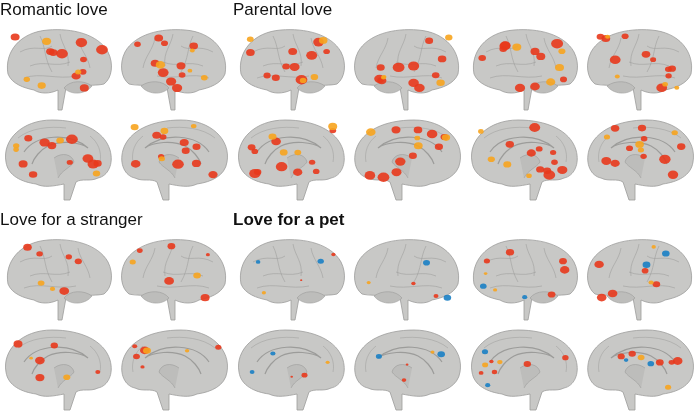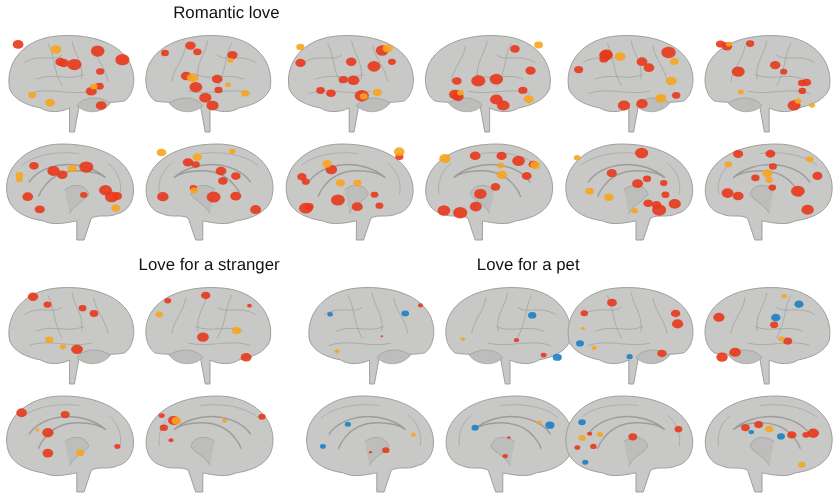--- a/index.html
+++ b/index.html
@@ -1,19 +1,19 @@
 <!DOCTYPE html>
 <html><head>
   <meta charset="utf-8">
   <style>
     * { box-sizing: border-box; margin: 0; padding: 0; }
     html, body { width: 700px; height: 420px; background: #ffffff; overflow: hidden; }
     body { position: relative; font-family: "Liberation Sans", sans-serif; }
     .panel { position: absolute; width: 233px; height: 210px; }
-    .title { position: absolute; top: 0; left: 0; width: 233px; text-align: right; font-size: 14px; color: #111; line-height: 20px; }
+    .title { position: absolute; top: 0; left: 0; width: 233px; text-align: left; font-size: 17px; color: #111; line-height: 20px; }
     .brain { position: absolute; width: 116px; height: 90px; }
     .brain svg { width: 100%; height: 100%; display: block; }
   </style>
 </head>
 <body>
 
 <div id="grid">
     <div class="panel" style="left: 0px; top: 0px;">
       <div class="title">Romantic love</div>
       <div class="brain" style="left: 0px; top: 22px;">
@@ -105,20 +105,21 @@
           <ellipse cx="68.7" cy="38.8" rx="4.0" ry="3.2" fill="#e8381c" opacity="0.9"></ellipse>
           <ellipse cx="96.0" cy="62.6" rx="4.6" ry="3.7" fill="#e8381c" opacity="0.9"></ellipse>
           <ellipse cx="76.7" cy="14.1" rx="2.8" ry="2.2" fill="#f7a41e" opacity="0.9"></ellipse>
           <ellipse cx="47.4" cy="18.9" rx="3.9" ry="3.1" fill="#f7a41e" opacity="0.9"></ellipse>
           <ellipse cx="44.8" cy="46.7" rx="3.2" ry="2.5" fill="#f7a41e" opacity="0.9"></ellipse>
           <ellipse cx="17.6" cy="15.1" rx="4.0" ry="3.2" fill="#f7a41e" opacity="0.9"></ellipse>
         </svg>
       </div>
     </div>
     <div class="panel" style="left: 233px; top: 0px;">
+      <div class="title">Parental love</div>
       <div class="brain" style="left: 0px; top: 22px;">
         <svg viewBox="0 0 116 90">
           <g transform="">
       <path d="M8,52 C4,30 20,10 48,8 C72,6 98,12 108,30 C114,42 112,56 104,62 C96,64 88,62 82,66 C76,70 70,70 66,66 L62,88 L58,88 L58,68 C50,72 40,72 34,68 C24,66 12,62 8,52 Z" fill="#c8c8c6" stroke="#9c9c9a" stroke-width="0.8"></path>
       <path d="M64,66 C70,58 84,58 92,64 C86,72 72,74 64,66 Z" fill="#bdbdbb" stroke="#9c9c9a" stroke-width="0.6"></path>
       <path d="M20,30 C34,22 44,30 52,24 M30,44 C44,38 56,46 70,40 M40,14 C46,26 44,36 52,50 M60,12 C62,24 70,30 68,44 M78,16 C80,28 88,34 90,46 M24,56 C40,50 58,58 76,54" fill="none" stroke="#9c9c9a" stroke-width="0.8" opacity="0.7"></path>
     </g>
           <ellipse cx="93.6" cy="29.5" rx="3.3" ry="2.6" fill="#e8381c" opacity="0.9"></ellipse>
           <ellipse cx="34.1" cy="53.5" rx="3.6" ry="2.9" fill="#e8381c" opacity="0.9"></ellipse>
           <ellipse cx="42.8" cy="55.7" rx="4.0" ry="3.2" fill="#e8381c" opacity="0.9"></ellipse>
@@ -365,21 +366,21 @@
           <ellipse cx="25.5" cy="44.9" rx="2.1" ry="1.7" fill="#e8381c" opacity="0.9"></ellipse>
           <ellipse cx="101.3" cy="25.2" rx="3.1" ry="2.5" fill="#e8381c" opacity="0.9"></ellipse>
           <ellipse cx="27.8" cy="28.4" rx="4.8" ry="3.8" fill="#e8381c" opacity="0.9"></ellipse>
           <ellipse cx="17.7" cy="24.3" rx="2.5" ry="2.0" fill="#e8381c" opacity="0.9"></ellipse>
           <ellipse cx="19.5" cy="34.5" rx="3.4" ry="2.7" fill="#e8381c" opacity="0.9"></ellipse>
           <ellipse cx="70.1" cy="28.7" rx="2.2" ry="1.8" fill="#f7a41e" opacity="0.9"></ellipse>
           <ellipse cx="30.0" cy="28.6" rx="4.0" ry="3.2" fill="#f7a41e" opacity="0.9"></ellipse>
         </svg>
       </div>
     </div>
-    <div class="panel" style="left: 250px; top: 210px;">
+    <div class="panel" style="left: 233px; top: 210px; font-weight: bold;">
       <div class="title">Love for a pet</div>
       <div class="brain" style="left: 0px; top: 22px;">
         <svg viewBox="0 0 116 90">
           <g transform="">
       <path d="M8,52 C4,30 20,10 48,8 C72,6 98,12 108,30 C114,42 112,56 104,62 C96,64 88,62 82,66 C76,70 70,70 66,66 L62,88 L58,88 L58,68 C50,72 40,72 34,68 C24,66 12,62 8,52 Z" fill="#c8c8c6" stroke="#9c9c9a" stroke-width="0.8"></path>
       <path d="M64,66 C70,58 84,58 92,64 C86,72 72,74 64,66 Z" fill="#bdbdbb" stroke="#9c9c9a" stroke-width="0.6"></path>
       <path d="M20,30 C34,22 44,30 52,24 M30,44 C44,38 56,46 70,40 M40,14 C46,26 44,36 52,50 M60,12 C62,24 70,30 68,44 M78,16 C80,28 88,34 90,46 M24,56 C40,50 58,58 76,54" fill="none" stroke="#9c9c9a" stroke-width="0.8" opacity="0.7"></path>
     </g>
           <ellipse cx="100.4" cy="22.5" rx="2.1" ry="1.7" fill="#e8381c" opacity="0.9"></ellipse>
           <ellipse cx="68.2" cy="48.2" rx="1.1" ry="0.9" fill="#e8381c" opacity="0.9"></ellipse>

